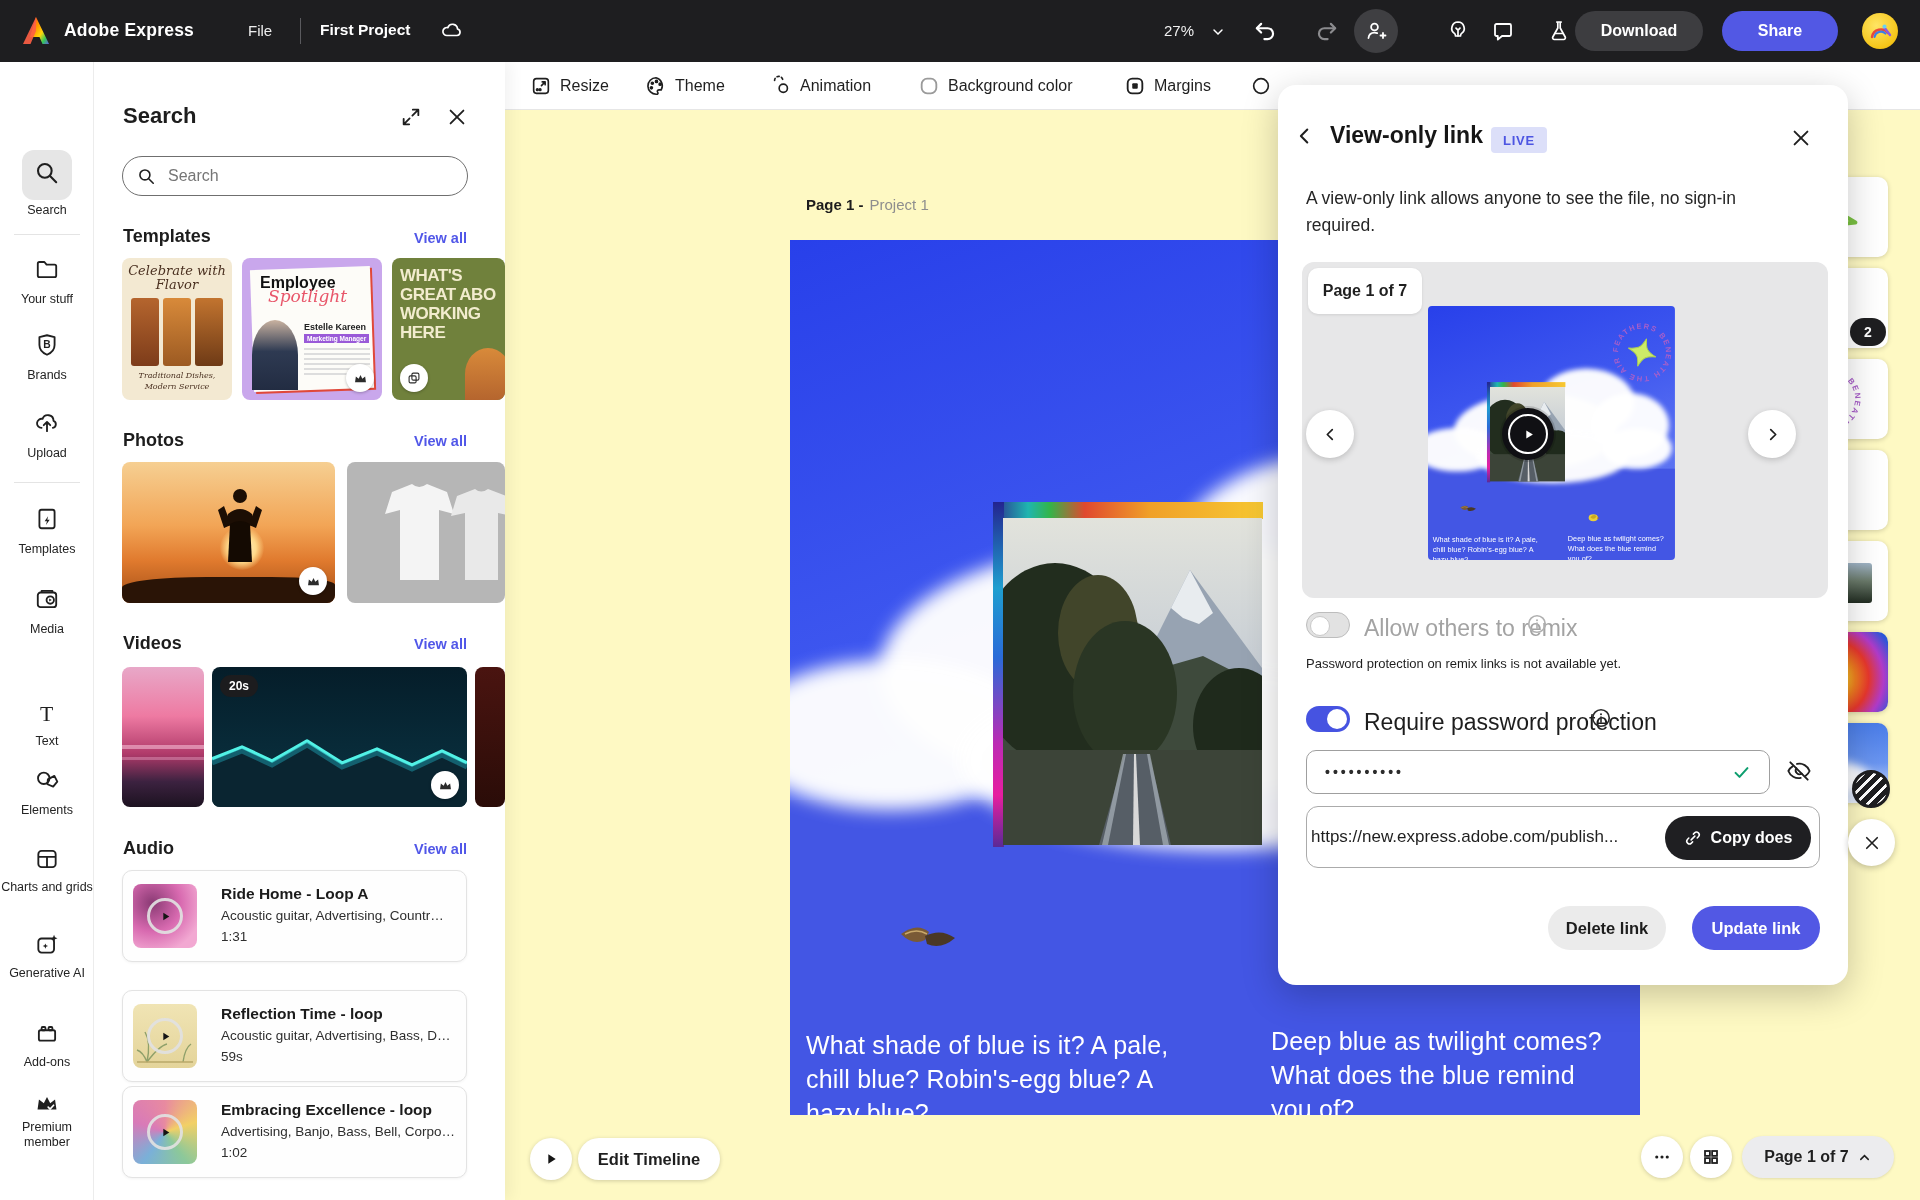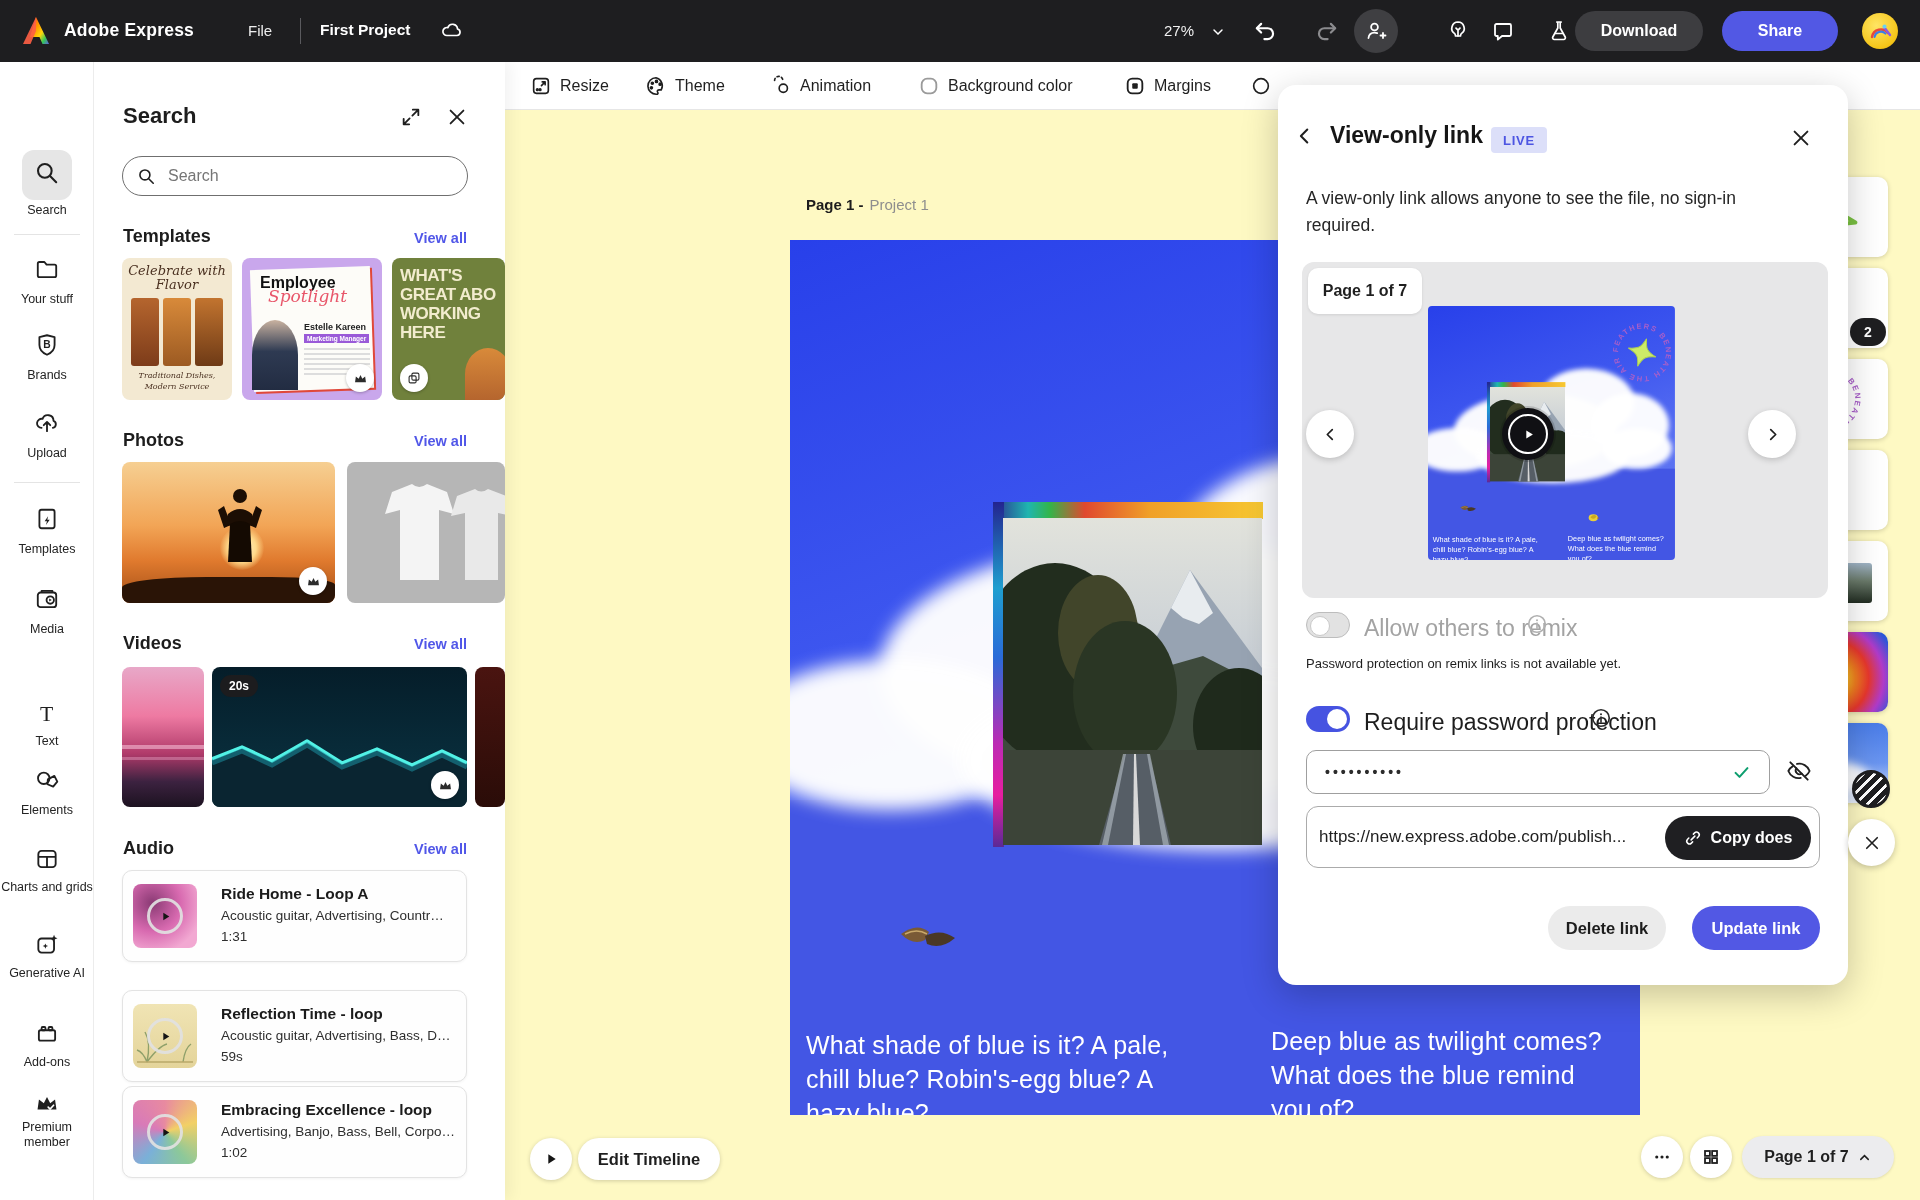--- a/index.html
+++ b/index.html
@@ -118,21 +118,21 @@
   .tgl-off{background:#e2e2e2;border:1.5px solid #bdbdbd}
   .tgl-off .knob{left:3px;border:1px solid #c9c9c9}
   .tgl-on{background:#4653e1}
   .tgl-on .knob{right:3px}
   .row-label{position:absolute;font-size:23px}
   .note{position:absolute;left:28px;top:571px;font-size:13px;color:#1f1f1f}
   .pwfield{position:absolute;left:28px;top:665px;width:464px;height:44px;border:1.6px solid #9f9f9f;border-radius:10px;
            background:#fff;display:flex;align-items:center;padding:0 18px}
   .pwdots{font-size:14px;font-weight:bold;letter-spacing:3px;color:#2c2c2c;flex:1}
   .urlfield{position:absolute;left:28px;top:721px;width:514px;height:62px;border:1.6px solid #ababab;border-radius:12px;
-            background:#fff;display:flex;align-items:center;padding:0 12px}
+            background:#fff;display:flex;align-items:center;padding:0 4px}
   .urltext{font-size:17px;color:#1f1f1f;flex:1}
   .copybtn{position:absolute;right:8px;top:9px;width:146px;height:44px;border-radius:22px;background:#1f1f22;color:#fff;
            display:flex;align-items:center;justify-content:center;gap:9px;font-size:16px;font-weight:bold;cursor:pointer}
   .btn{position:absolute;height:44px;border-radius:22px;display:flex;align-items:center;justify-content:center;
        font-size:16.5px;font-weight:bold;cursor:pointer}
 </style>
 </head>
 <body>
 
 <div class="stage">

